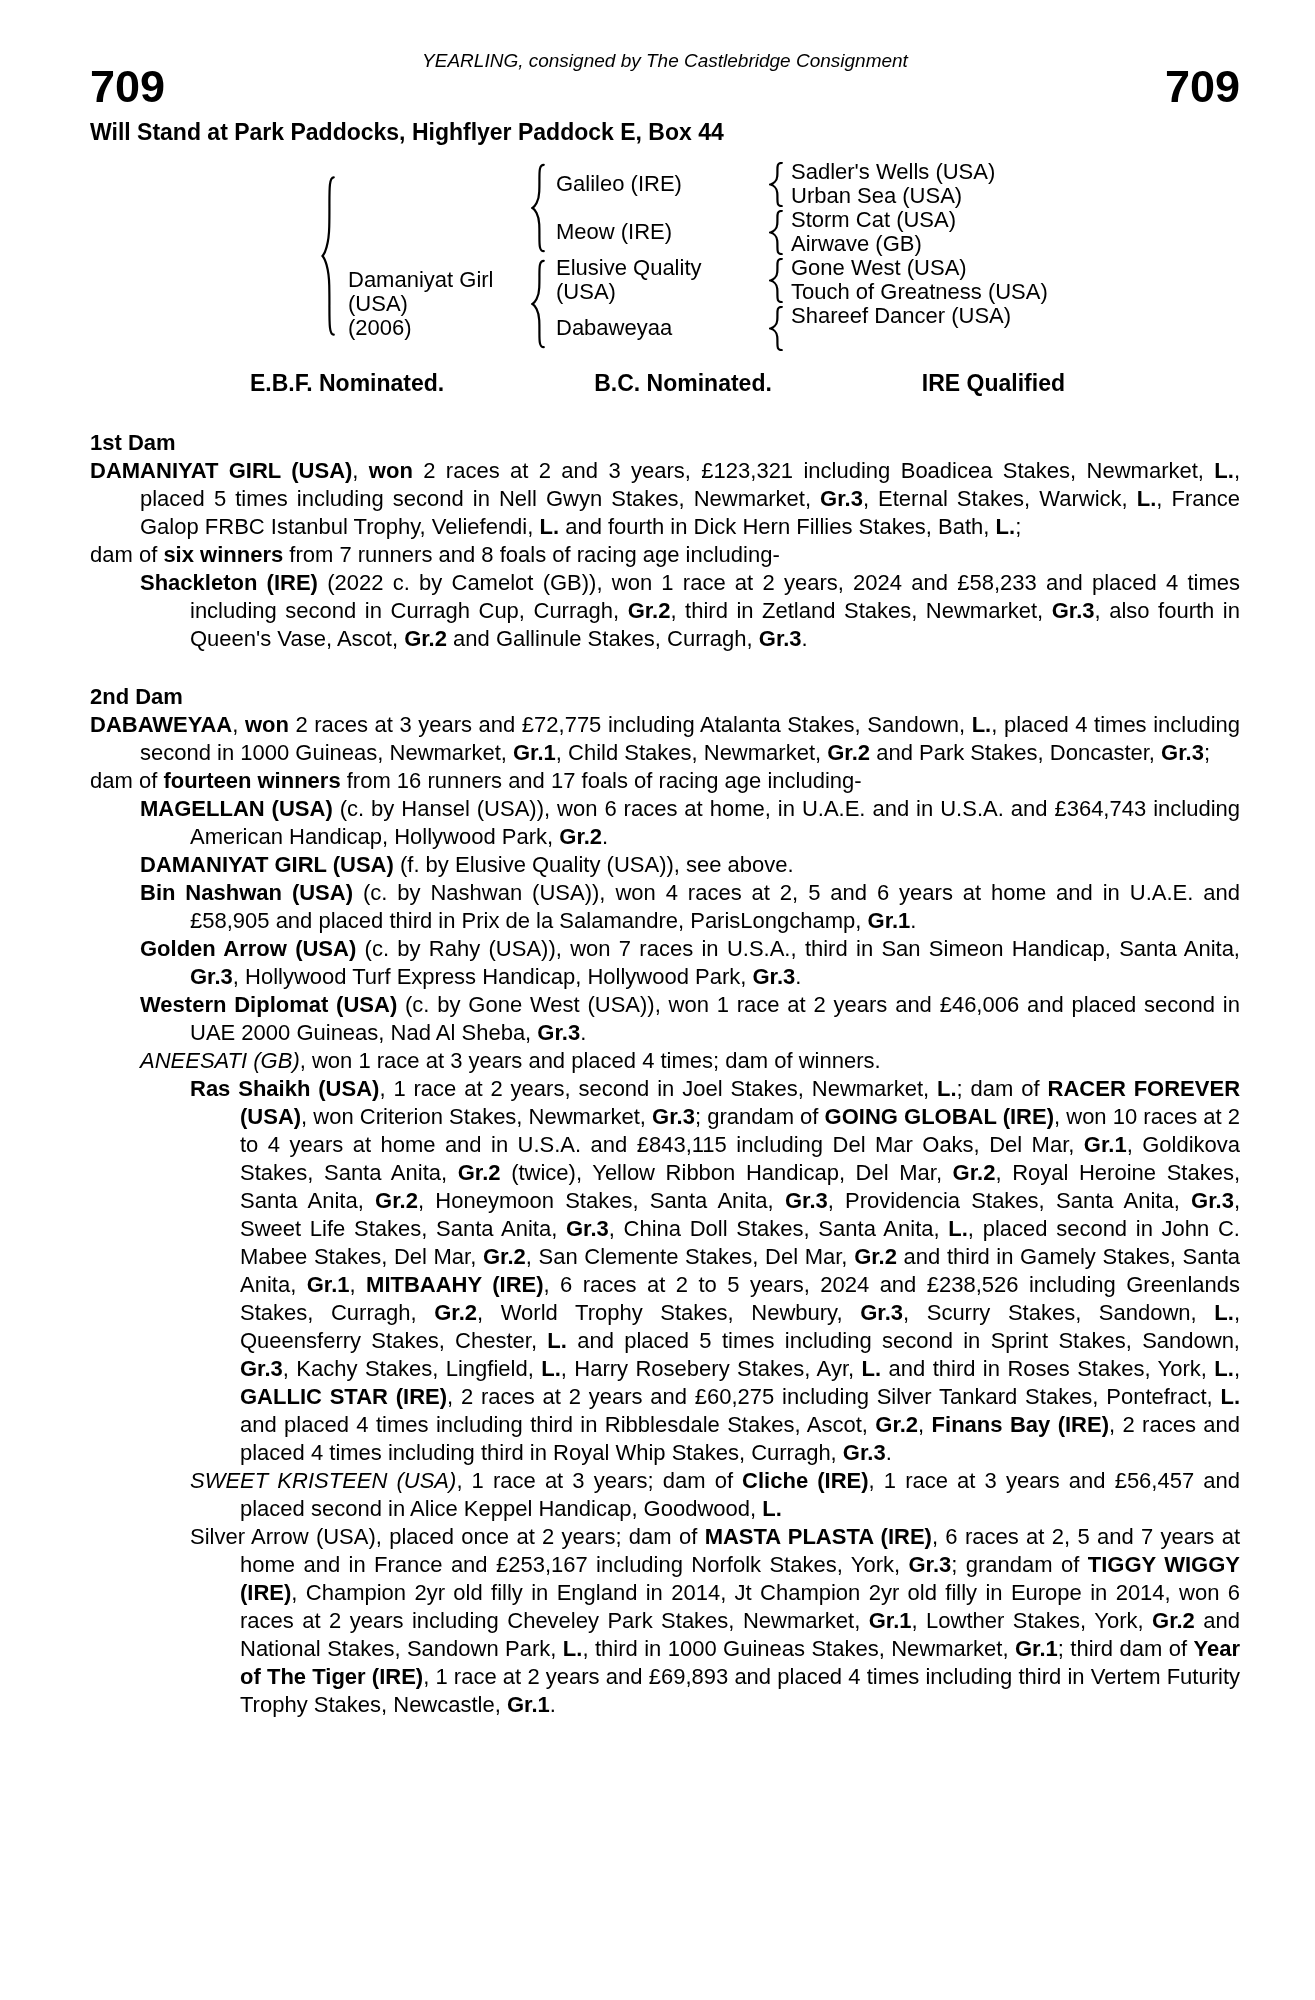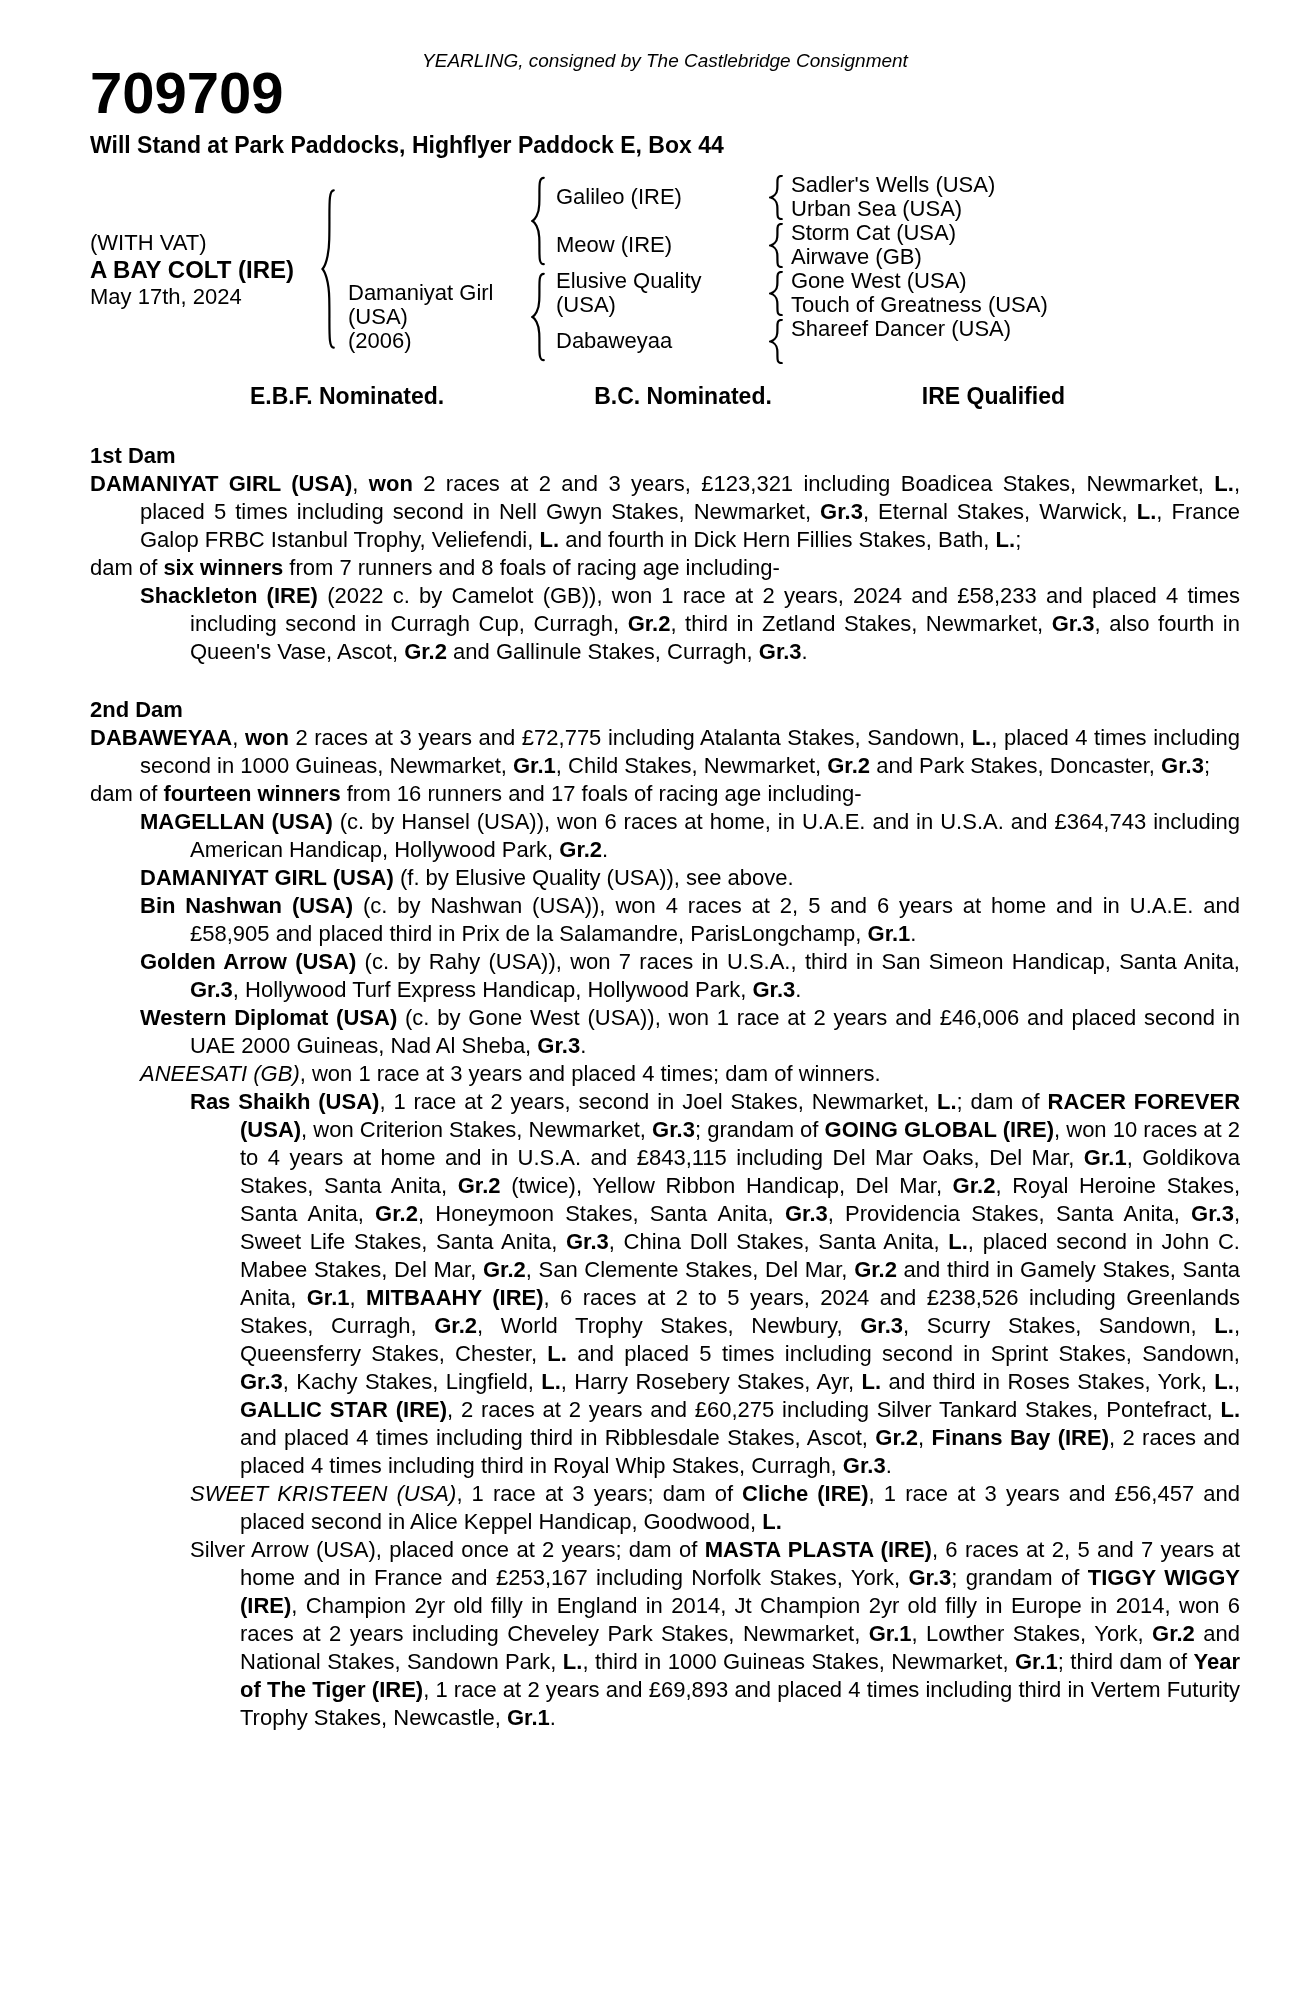--- a/index.html
+++ b/index.html
@@ -5,22 +5,22 @@
   html,body{margin:0;padding:0;}
   body{
     width:1315px;height:2000px;background:#ffffff;color:#000;
     font-family:"Liberation Sans","DejaVu Sans",sans-serif;
     overflow:hidden;
   }
   .content{width:1150px;margin-left:90px;padding-top:50px;}
 
   
   .consign{font-style:italic;font-size:19px;text-align:center;}
-  .lotrow{display:flex;justify-content:flex-start;font-weight:bold;
-          font-size:58px;line-height:1;margin-top:-8px;}
+  .lotrow{display:flex;justify-content:space-between;font-weight:bold;
+          font-size:45px;line-height:1;margin-top:-8px;}
   .standline{font-weight:bold;font-size:23px;margin-top:10px;}
 
   
   .ped{display:grid;
        grid-template-columns:218px 40px 172px 36px 205px 30px auto;
        grid-template-rows:repeat(8,24px);
        margin-top:14px;font-size:22px;}
   .cell{display:flex;align-items:center;white-space:pre-line;line-height:24px;}
   .subj{flex-direction:column;align-items:flex-start;justify-content:center;line-height:27px;}
   .subjname{font-weight:bold;font-size:24px;}
@@ -63,25 +63,20 @@
   <div class="consign">YEARLING, consigned by The Castlebridge Consignment</div>
 
   <div class="lotrow">
     <span>709</span>
     <span>709</span>
   </div>
 
   <div class="standline">Will Stand at Park Paddocks, Highflyer Paddock E, Box 44</div>
 
   <div class="ped">
-    <div class="cell c1 rA subj">
-      <div>(WITH VAT)</div>
-      <div class="subjname">A BAY COLT (IRE)</div>
-      <div>May 17th, 2024</div>
-    </div>
 
     <div class="br c2 rA">
       <svg class="brsvg h8" viewBox="0 0 20 100" preserveAspectRatio="none">
           <use href="#brace"></use>
         </svg>
     </div>
 
     <div class="cell c3 rC">Damaniyat Girl
 (USA)
 (2006)</div>

